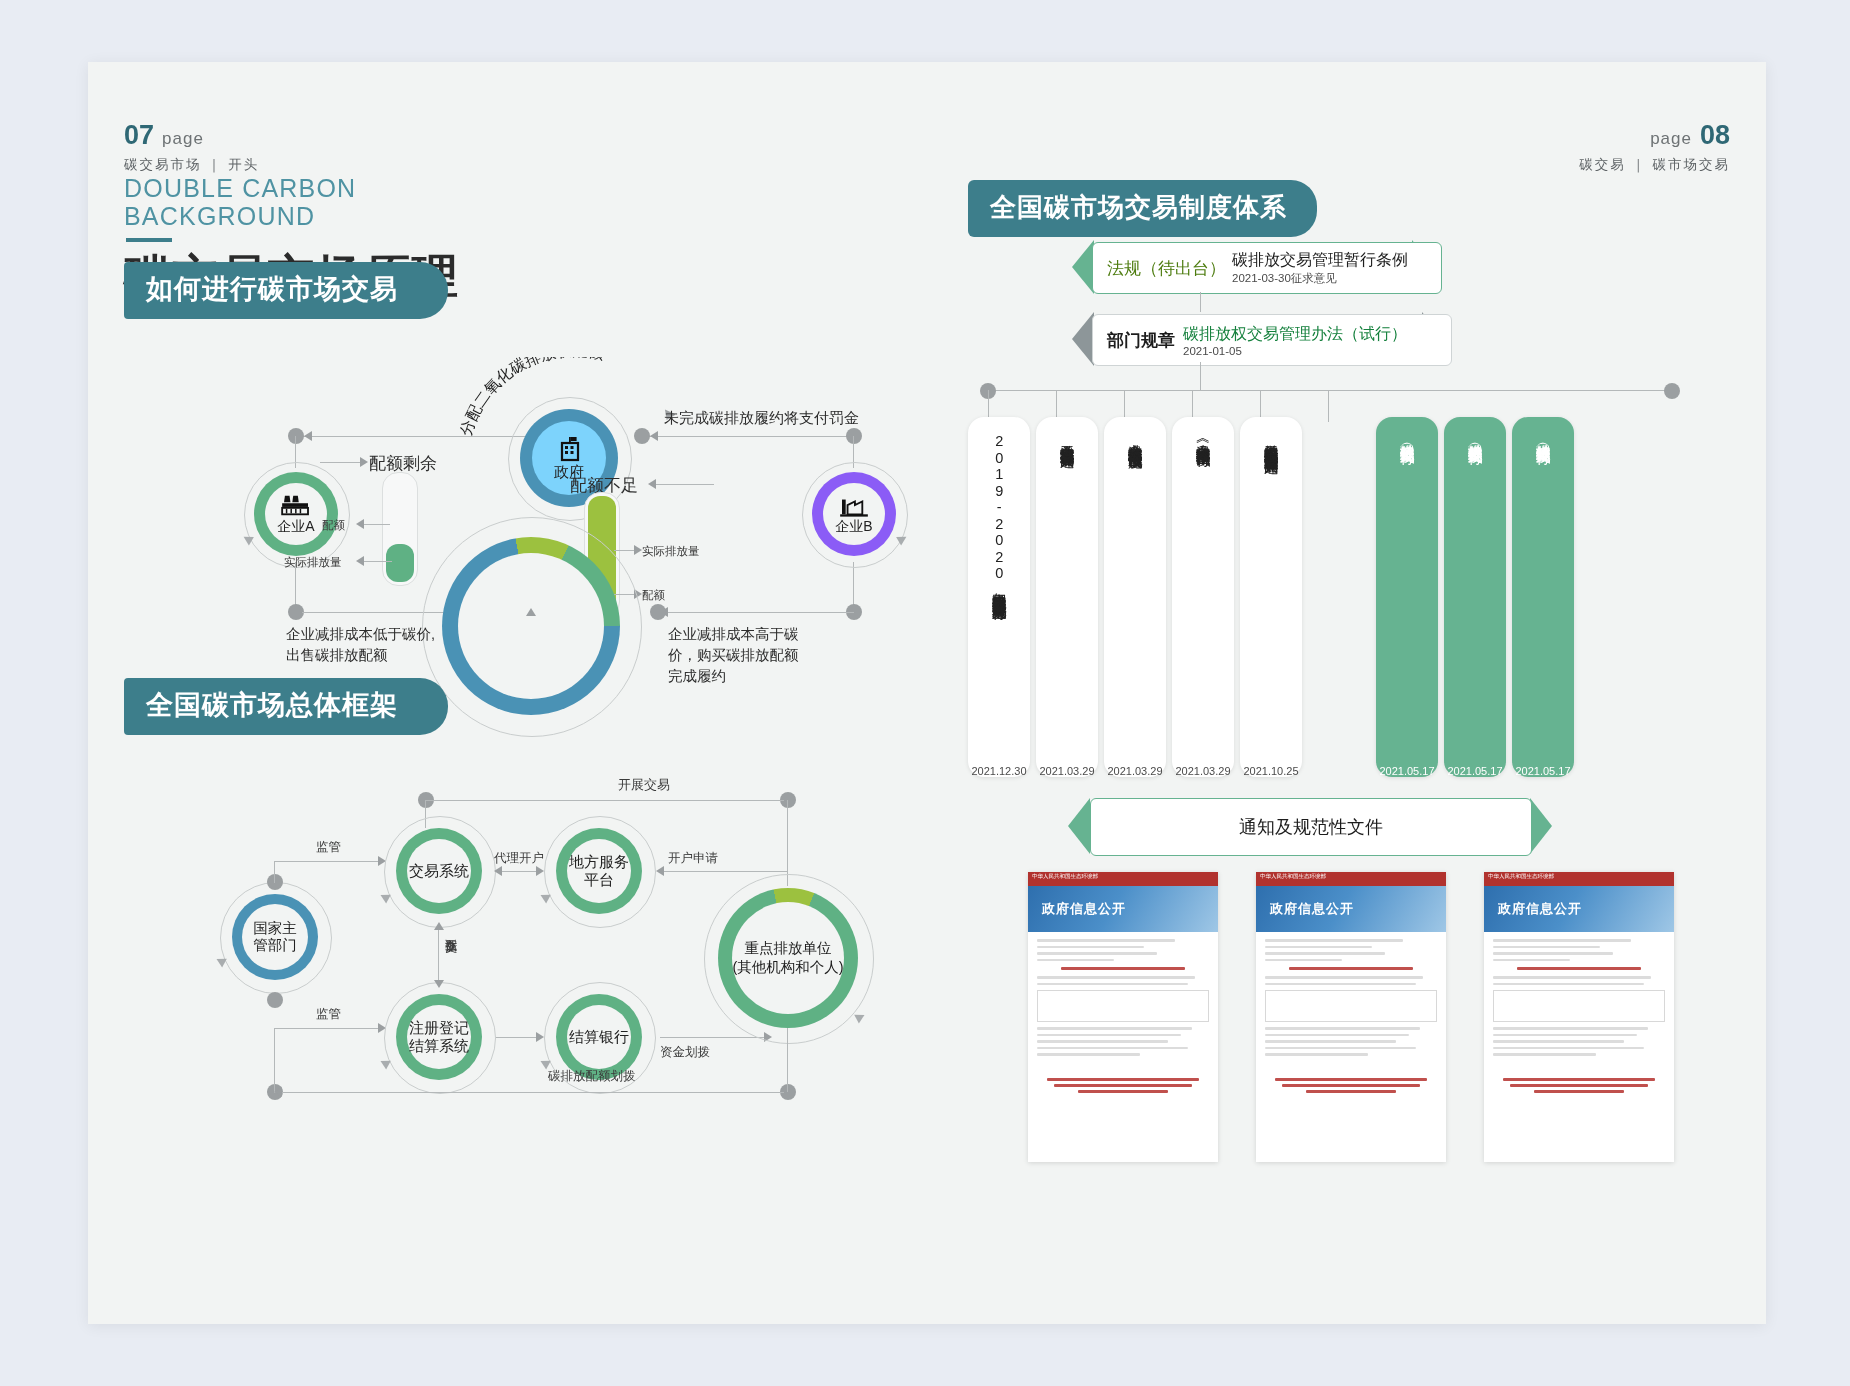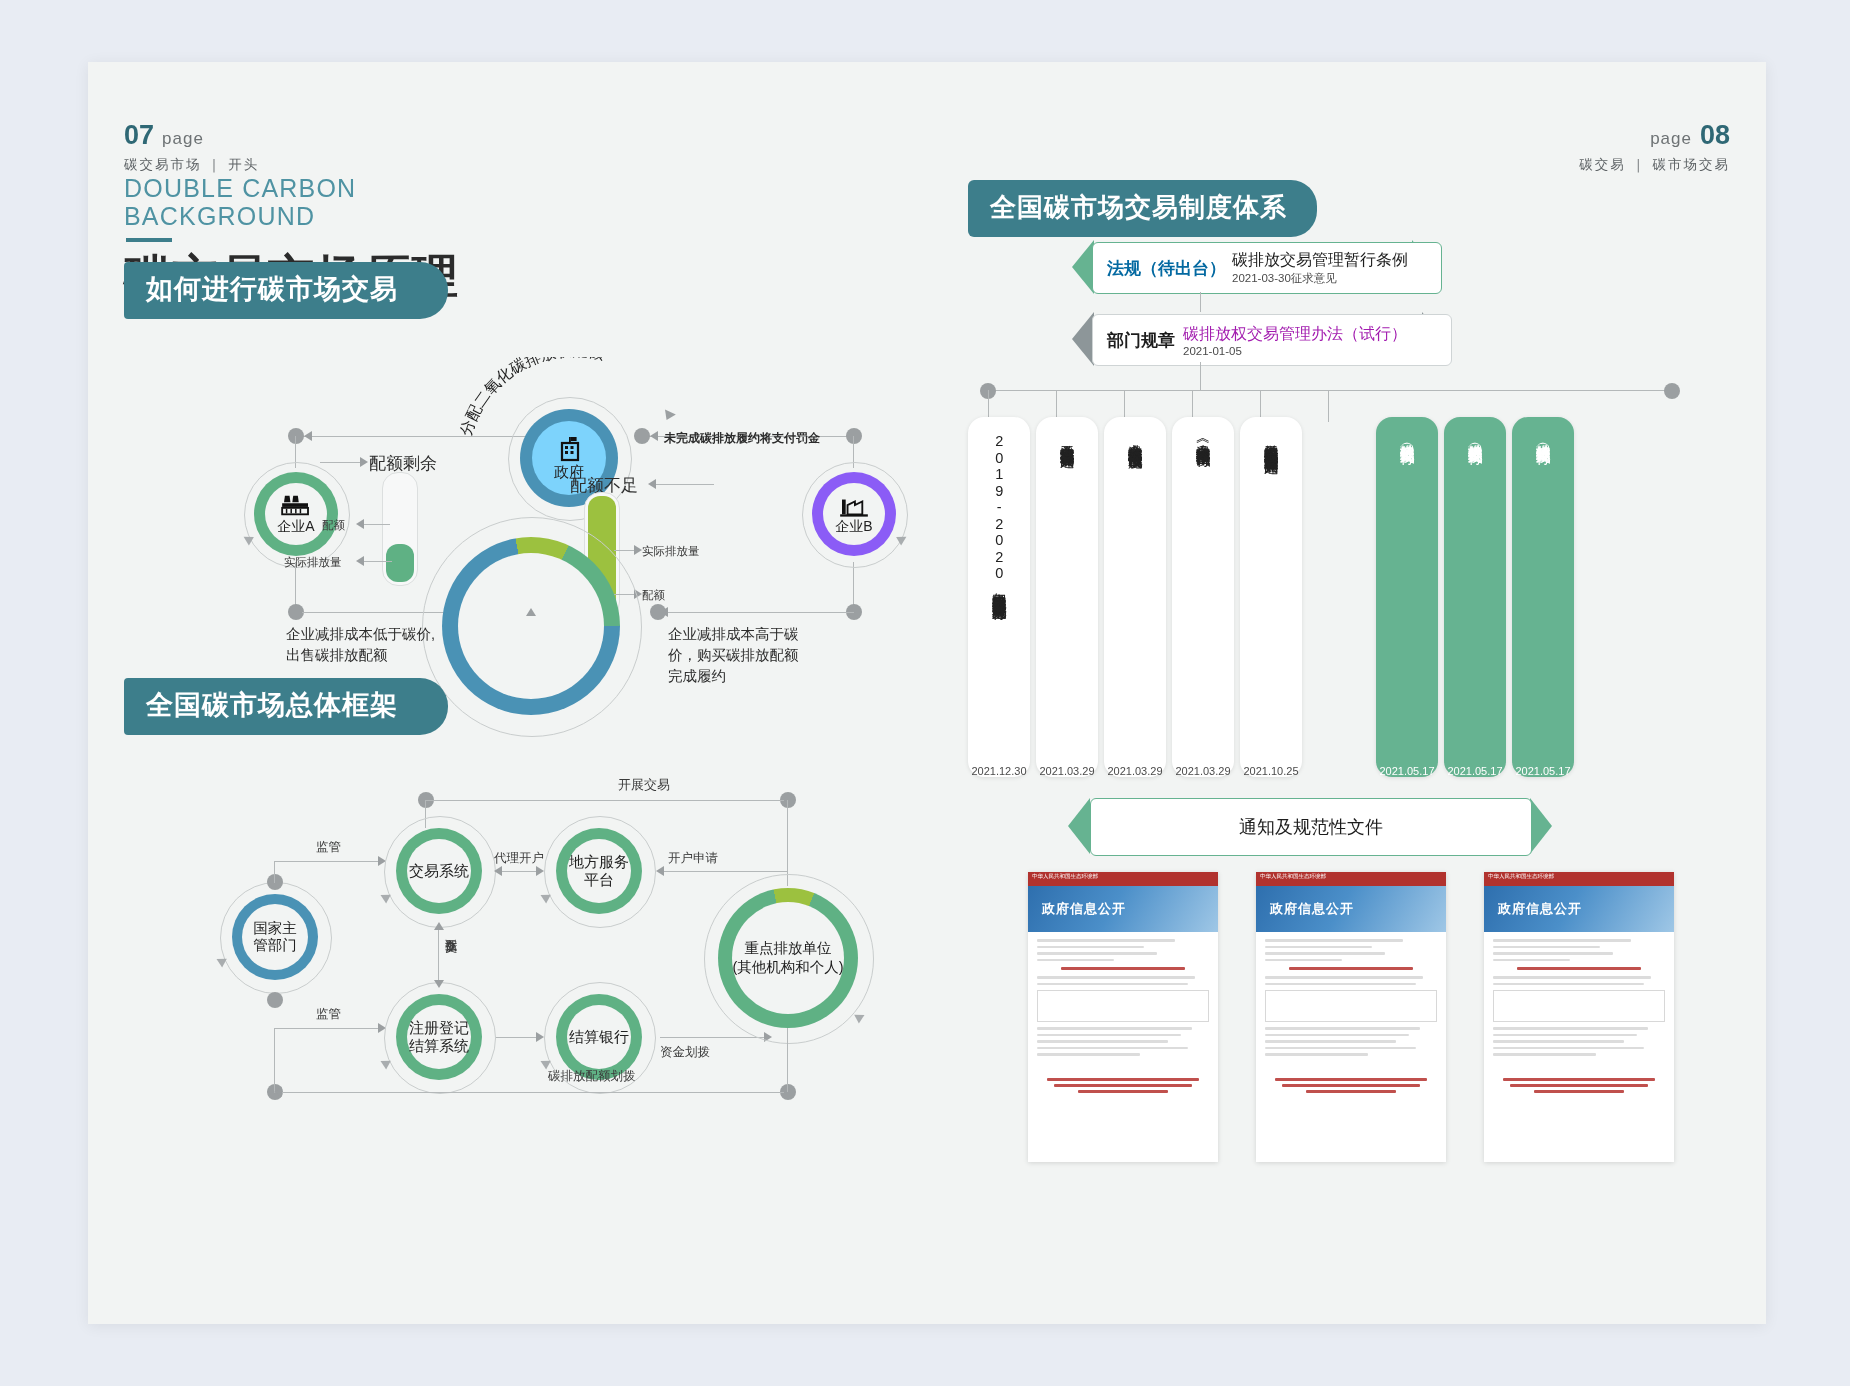--- a/index.html
+++ b/index.html
@@ -160,21 +160,21 @@
     <div class="curvetxt" style="left:352px;top:45px;width:220px;height:90px;">
       <svg width="230" height="96" viewBox="0 0 230 96">
         <path id="arcAlloc" d="M8,92 A 108 108 0 0 1 222,92" fill="none"></path>
         <text font-size="15.5" fill="#1d1d1d" font-family="DejaVu Sans, sans-serif">
           <textPath href="#arcAlloc" startOffset="4%">分配二氧化碳排放权配额</textPath>
         </text>
       </svg>
     </div>
     <div class="arrow" style="left:556px;top:98px;border-top:6px solid transparent;border-bottom:6px solid transparent;border-left:9px solid #9b9fa1;transform:rotate(115deg);"></div>
 
-    <div class="cap" style="left:556px;top:118px;width:240px;font-size:12px;font-weight:bold;">未完成碳排放履约将支付罚金</div>
+    <div class="cap" style="left:556px;top:95px;width:240px;font-size:15px;">未完成碳排放履约将支付罚金</div>
 
     <div class="halo" style="left:136px;top:150px;width:104px;height:104px;"></div>
     <div class="arrow" style="left:135px;top:222px;border-top:5px solid transparent;border-bottom:5px solid transparent;border-right:9px solid #a9adaf;transform:rotate(30deg);"></div>
     <div class="ring" style="left:146px;top:160px;width:84px;height:84px;background:#5fb184;">
       <div style="width:62px;height:62px;border-radius:50%;background:#f2f4f3;display:flex;align-items:center;justify-content:center;flex-direction:column;">
         <svg width="32" height="24" viewBox="0 0 34 26">
           <path d="M5 2 h5 l1 7 h-7 z" fill="#111"></path>
           <path d="M14 2 h5 l1 7 h-7 z" fill="#111"></path>
           <rect x="2" y="10" width="28" height="4" fill="#111"></rect>
           <rect x="2" y="15" width="28" height="7" fill="none" stroke="#111" stroke-width="2"></rect>
@@ -355,37 +355,37 @@
                 font-size:26px;font-weight:bold;letter-spacing:1px;padding:10px 30px 12px 22px;">全国碳市场交易制度体系</div>
   </div>
 
   <div class="abs" style="left:900px;top:178px;width:760px;height:120px;">
 
     <div style="position:absolute;left:84px;top:0;width:0;height:0;
          border-top:27px solid transparent;border-bottom:27px solid transparent;border-right:22px solid #66b391;"></div>
     <div style="position:absolute;left:424px;top:0;width:0;height:0;
          border-top:27px solid transparent;border-bottom:27px solid transparent;border-left:22px solid #66b391;"></div>
     <div class="band" style="left:104px;top:2px;width:320px;height:50px;padding:0 14px;border-color:#66b391;">
-      <span style="font-size:17px;font-weight:bold;color:#0369a1;">法规（待出台）</span>
+      <span style="font-size:17px;font-weight:normal;color:#4d7c0f;">法规（待出台）</span>
       <div style="display:flex;flex-direction:column;margin-left:6px;">
         <span style="font-size:16px;color:#1d1d1d;">碳排放交易管理暂行条例</span>
         <span style="font-size:11.5px;color:#4a4a4a;">2021-03-30征求意见</span>
       </div>
     </div>
 
     <div class="line" style="left:212px;top:52px;width:1.4px;height:20px;"></div>
 
     <div style="position:absolute;left:84px;top:72px;width:0;height:0;
          border-top:27px solid transparent;border-bottom:27px solid transparent;border-right:22px solid #8d9699;"></div>
     <div style="position:absolute;left:434px;top:72px;width:0;height:0;
          border-top:27px solid transparent;border-bottom:27px solid transparent;border-left:22px solid #8d9699;"></div>
     <div class="band" style="left:104px;top:74px;width:330px;height:50px;padding:0 14px;border-color:#cfd4d5;">
       <span style="font-size:17px;font-weight:bold;color:#1d1d1d;">部门规章</span>
       <div style="display:flex;flex-direction:column;margin-left:8px;">
-        <span style="font-size:16px;color:#a21caf;">碳排放权交易管理办法（试行）</span>
+        <span style="font-size:16px;color:#15803d;">碳排放权交易管理办法（试行）</span>
         <span style="font-size:11.5px;color:#4a4a4a;">2021-01-05</span>
       </div>
     </div>
   </div>
 
   <div class="abs" style="left:900px;top:300px;width:760px;height:60px;">
     <div class="line" style="left:0px;top:28px;width:684px;height:1.4px;"></div>
     <div class="line" style="left:212px;top:0px;width:1.4px;height:28px;"></div>
     <div class="dot" style="left:-8px;top:21px;"></div>
     <div class="dot" style="left:676px;top:21px;"></div>

